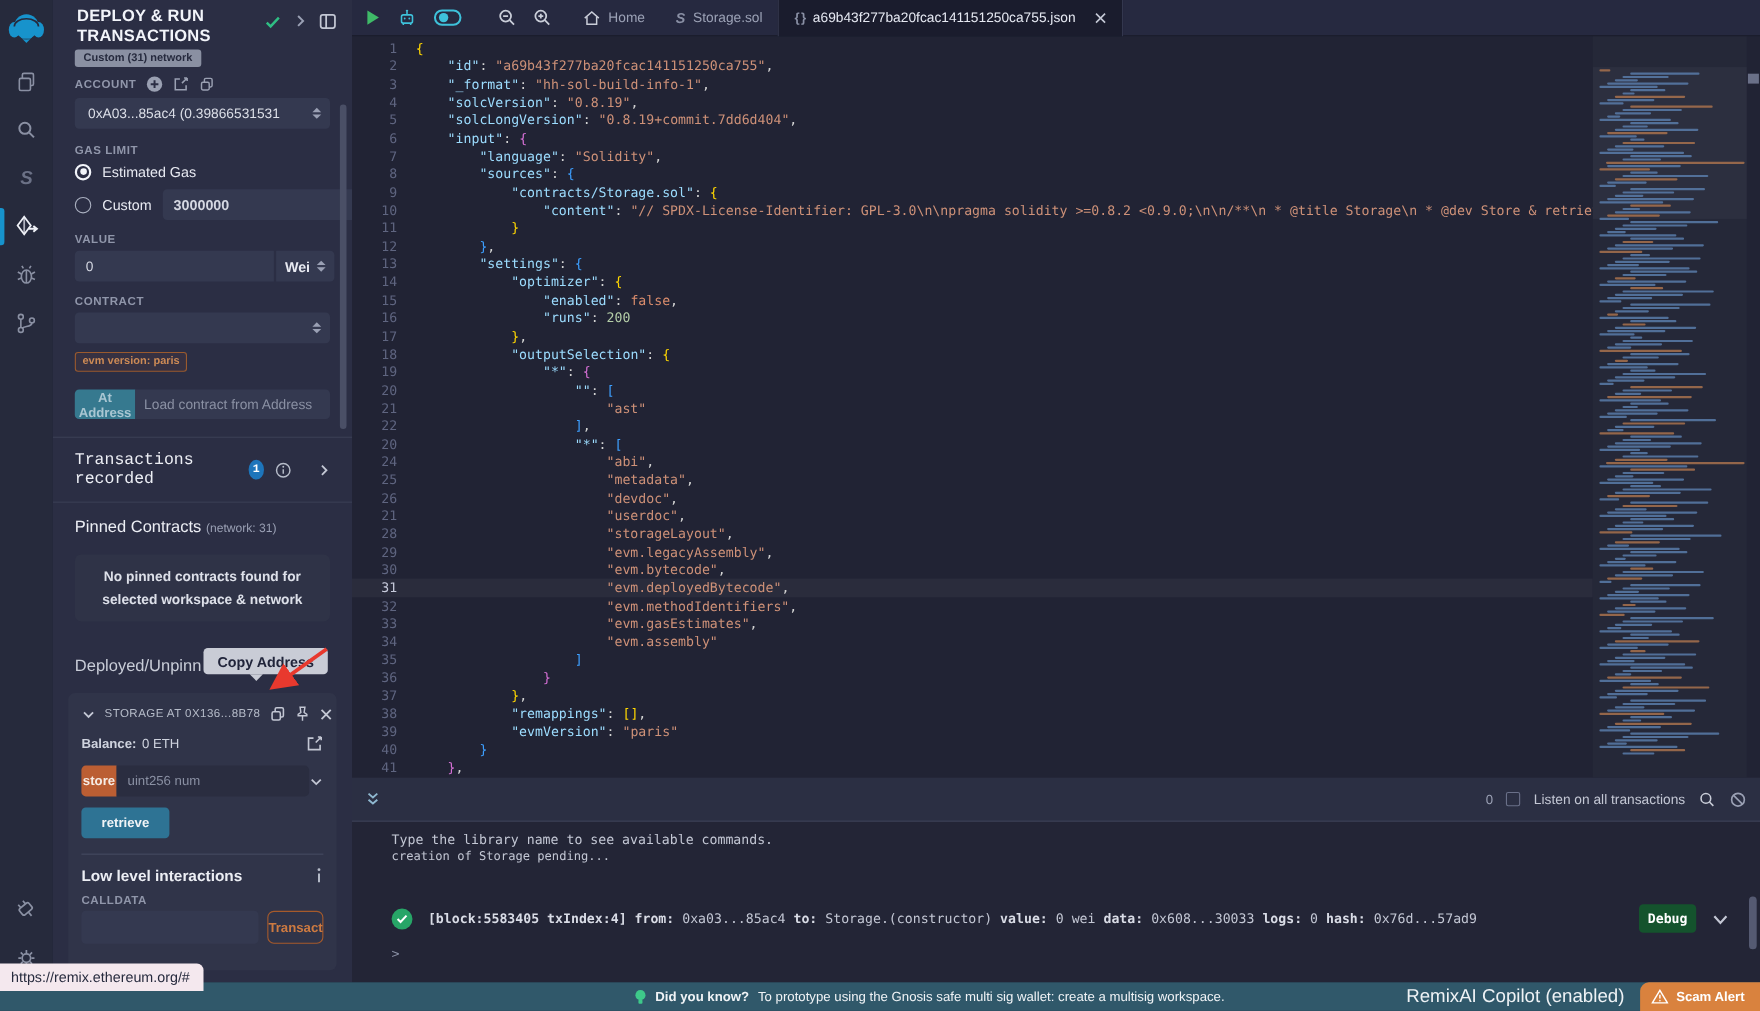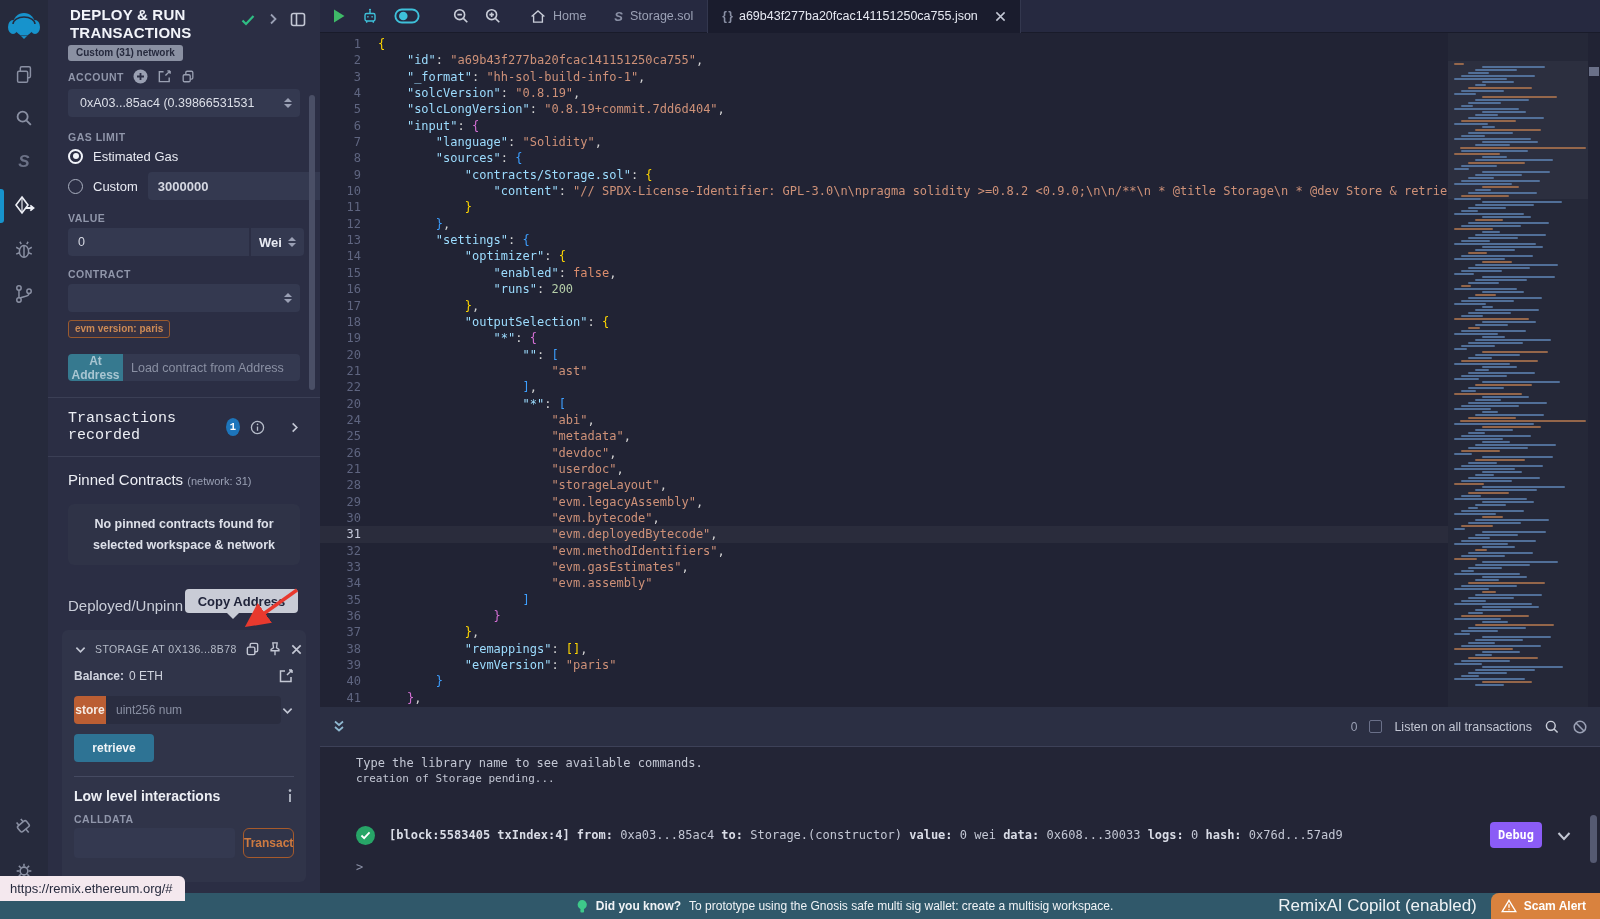--- a/index.html
+++ b/index.html
@@ -134,21 +134,21 @@
   .filter-input { width:263px; height:24px; background:#343950; border:none; border-radius:4px;
     color:#d5d8e2; font-size:12.5px; padding:0 10px; }
   .term-body { padding:8px 0 0 36px; font-family:"DejaVu Sans Mono", monospace; color:#c3c7d4; }
   .t-hint { font-size:12px; line-height:16px; }
   .t-pending { font-size:11px; line-height:15px; }
   .tx-row { margin-top:36px; display:flex; align-items:center; gap:14px; padding-right:28px; }
   .tx-check { width:19px; height:19px; border-radius:50%; background:#27a567; flex:none;
     display:flex; align-items:center; justify-content:center; }
   .tx-text { flex:1; font-size:12px; white-space:nowrap; overflow:hidden; color:#c3c7d4; }
   .tx-text .tb2 { font-weight:bold; color:#d9dce6; }
-  .debug-btn { width:52px; height:26px; background:#8b5cf6; border:none; border-radius:4px;
+  .debug-btn { width:52px; height:26px; background:#14532d; border:none; border-radius:4px;
     color:#fff; font-weight:bold; font-size:12px; font-family:"DejaVu Sans Mono", monospace; }
   .t-prompt { margin-top:12px; font-size:12px; color:#8a90a5; }
   .term-scroll { position:absolute; right:3px; top:108px; width:7px; height:48px; background:#555a72; border-radius:4px; }
 
   
   .statusbar { position:absolute; left:0; top:893px; width:1600px; height:26px; background:#30586a; }
   .sb-tip { position:absolute; left:50%; transform:translateX(-50%); margin-left:45px; top:0; height:26px;
     display:flex; align-items:center; gap:8px; color:#f0f3f6; font-size:12px; white-space:nowrap; }
   .sb-tip b { font-size:12px; }
   .sb-right { position:absolute; right:0; top:0; height:26px; display:flex; align-items:center; }

